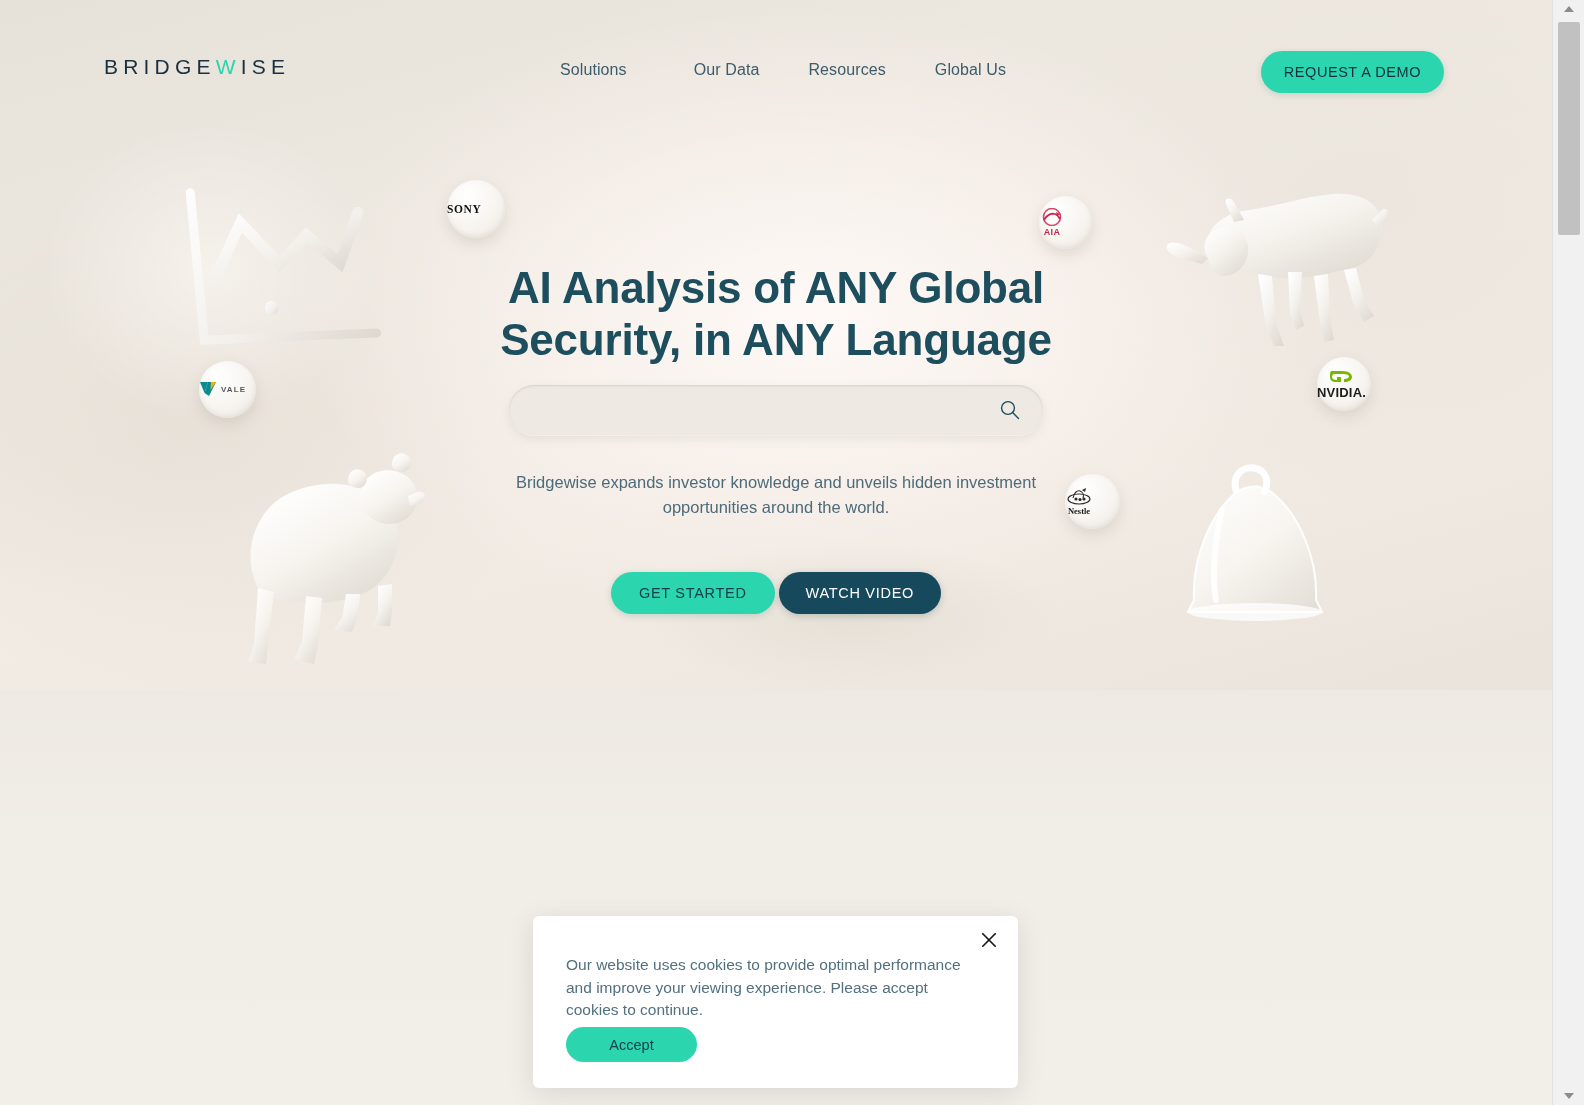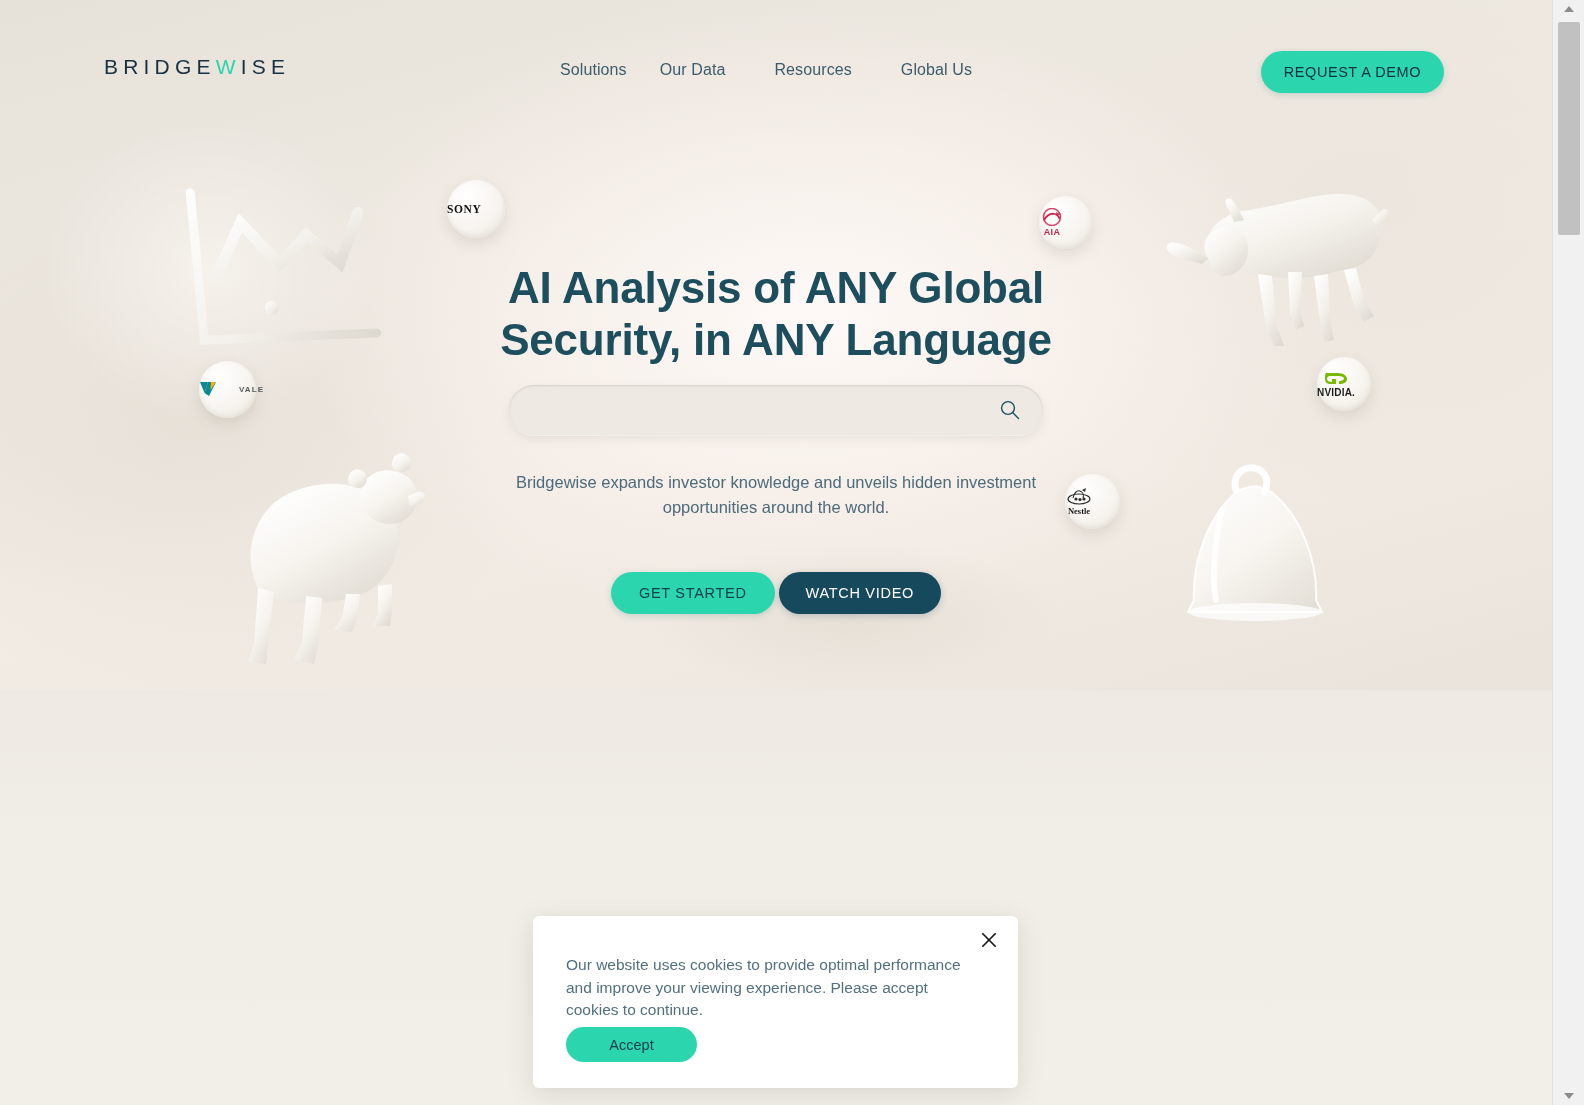--- a/index.html
+++ b/index.html
@@ -65,21 +65,21 @@
     gap: 0;
   }
   .nav-item {
     font-size: 16px;
     color: #3c5c6b;
     padding: 0 42px 0 0;
     cursor: pointer;
     white-space: nowrap;
     letter-spacing: 0.1px;
   }
-  .nav-item:nth-child(1) { padding-right: 33px; }
+  .nav-item:nth-child(1) { padding-right: 67px; }
   .nav-item:nth-child(2) { padding-right: 49px; }
   .nav-item:nth-child(3) { padding-right: 49px; }
   .nav-item:nth-child(4) { padding-right: 0; }
 
   .demo-btn {
     position: absolute;
     right: 108px; top: 40px;
     height: 42px;
     padding: 0 23px;
     border: none;
@@ -203,31 +203,31 @@
 
   .badge-sony .lbl {
     font-family: "Liberation Serif", serif;
     font-weight: 700; font-size: 11.5px;
     letter-spacing: 0.6px; color: #111;
   }
   .badge-vale .lbl {
     font-size: 8px; letter-spacing: 1.1px; color: #55595c; font-weight: 600;
   }
   .badge-nvda .lbl {
-    font-size: 10px; letter-spacing: 0.2px; color: #1d1d1d; font-weight: 700;
+    font-size: 13px; letter-spacing: 0.2px; color: #1d1d1d; font-weight: 700;
   }
   .badge-nestle .lbl {
     font-family: "Liberation Serif", serif;
     font-size: 8.5px; color: #1b1b1b; font-weight: 700;
   }
   .badge-aia .lbl {
     font-size: 9px; color: #c8274a; font-weight: 700; letter-spacing: 0.4px;
   }
   .badge .stack { display:flex; flex-direction:column; align-items:center; justify-content:center; gap:1px; }
-  .badge .row   { display:flex; flex-direction:row; align-items:center; gap:21px; }
+  .badge .row   { display:flex; flex-direction:row; align-items:center; gap:3px; }
 
   
   .cookie-banner {
     position: absolute;
     left: 533px; top: 916px;
     width: 485px; height: 172px;
     background: #ffffff;
     border-radius: 6px;
     box-shadow: 0 6px 26px rgba(90,85,78,0.16);
     z-index: 60;

